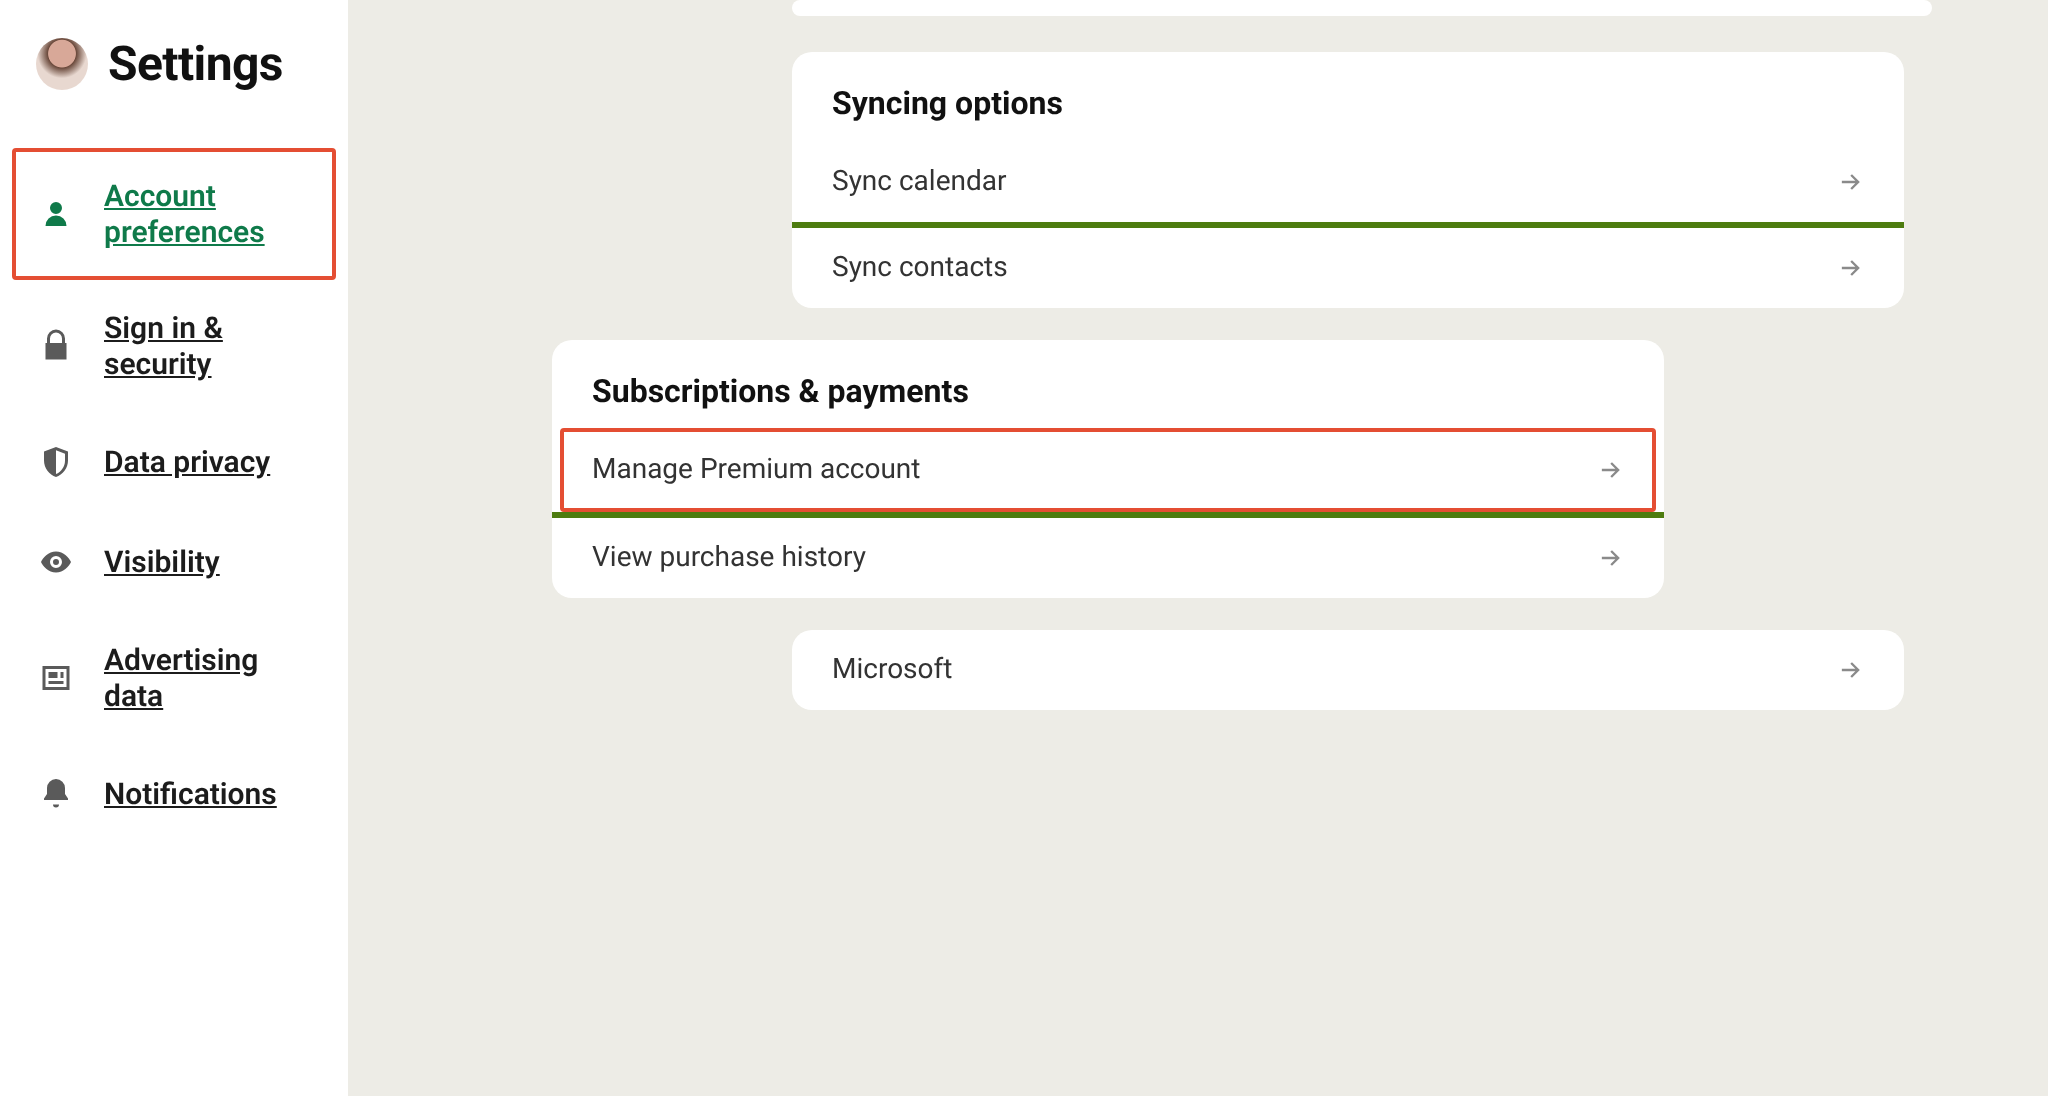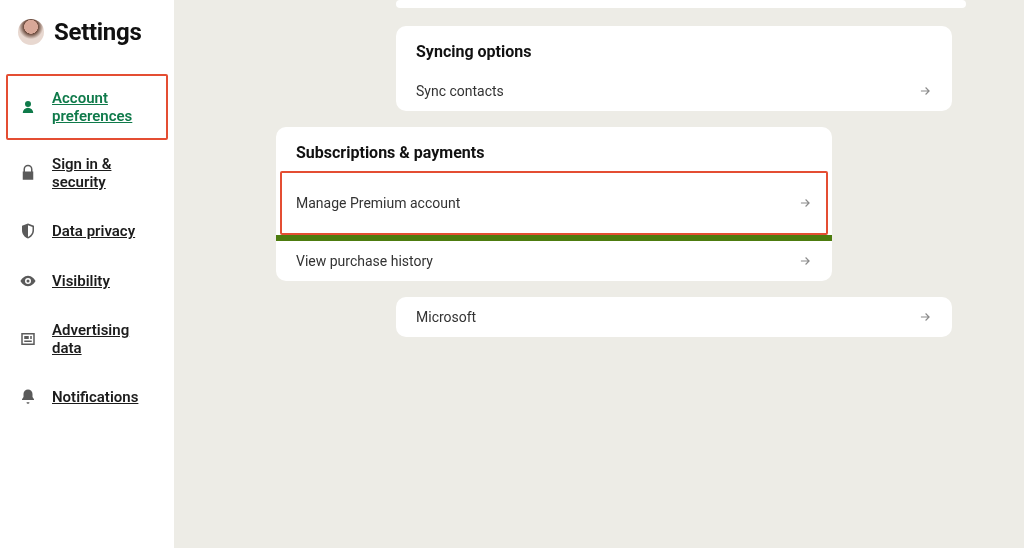--- a/index.html
+++ b/index.html
@@ -111,30 +111,30 @@
       font-weight: 700;
       color: #111;
       padding: 16px 20px 10px 20px;
     }
     .row {
       display: flex;
       align-items: center;
       justify-content: space-between;
       padding: 12px 20px;
       cursor: pointer;
-      border-top: 6px solid #4d7c0f;
+      border-top: 3px solid #4d7c0f;
     }
     .row:first-of-type {
       border-top: none;
     }
     .row.highlighted {
       border: 2px solid #e44e33;
       border-radius: 2px;
       margin: -1px 4px 0 4px;
-      padding: 22px 14px;
+      padding: 11px 14px;
     }
     .row-label {
       font-size: 14px;
       color: #333;
     }
     .arrow-icon {
       color: #8a8a8a;
       display: inline-flex;
       width: 14px;
       height: 14px;
@@ -213,20 +213,28 @@
 </aside>
 
 <main class="main">
   <div class="main-content">
 
     <div class="stub-card"></div>
 
     <section class="card" style="margin-left:200px;">
       <h2 class="card-title">Syncing options</h2>
       <div class="row">
+        <span class="row-label">Sync calendar</span>
+        <span class="arrow-icon">
+            <svg viewBox="0 0 24 24">
+              <path d="M5 12h13M13 6l6 6-6 6"></path>
+            </svg>
+          </span>
+      </div>
+      <div class="row">
         <span class="row-label">Sync contacts</span>
         <span class="arrow-icon">
             <svg viewBox="0 0 24 24">
               <path d="M5 12h13M13 6l6 6-6 6"></path>
             </svg>
           </span>
       </div>
     </section>
 
     <section class="card" style="margin-left:80px;">

